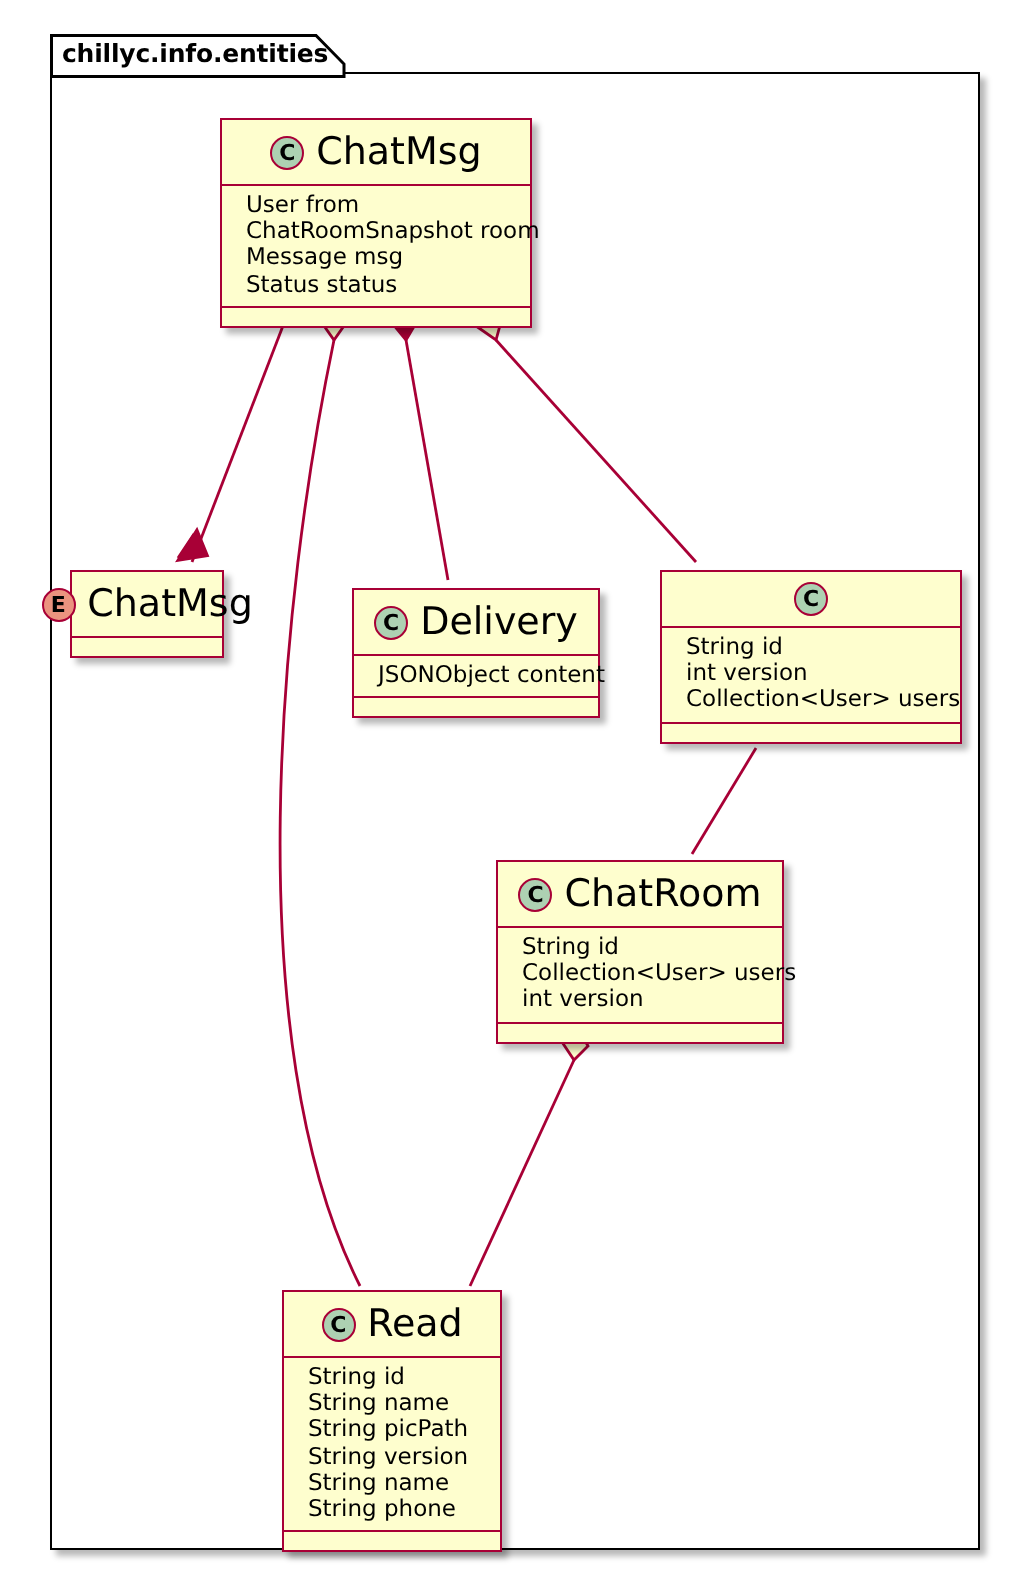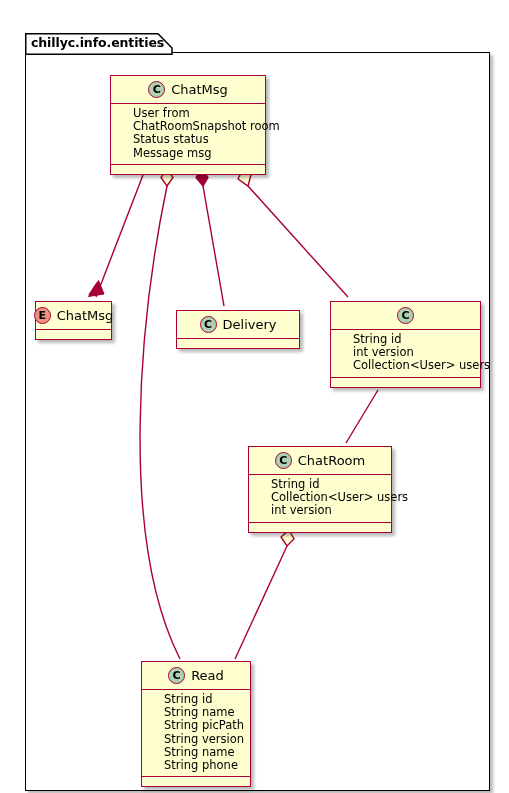--- a/index.html
+++ b/index.html
@@ -11,21 +11,21 @@
     width: 509px;
     height: 793px;
     position: relative;
     font-family: "DejaVu Sans", sans-serif;
     overflow: hidden;
   }
 
   #diagram-root {
     position: absolute;
     left: 0;
-    top: 16px;
+    top: 0;
     width: 509px;
     height: 618px;
   }
 
   
   .package-frame {
     position: absolute;
     left: 25px;
     top: 36px;
     width: 465px;
@@ -76,21 +76,21 @@
   .uml-header {
     display: flex;
     align-items: center;
     justify-content: center;
     gap: 6px;
     padding: 5px 8px 5px 8px;
     border-bottom: 1.5px solid #A80036;
     box-sizing: border-box;
   }
   .uml-name {
-    font-size: 13px;
+    font-size: 19px;
     color: #000000;
     white-space: nowrap;
   }
   .stereo-icon {
     width: 17px;
     height: 17px;
     border-radius: 50%;
     border: 1.3px solid #A80036;
     display: inline-flex;
     align-items: center;
@@ -99,21 +99,21 @@
     font-weight: bold;
     color: #000000;
     box-sizing: border-box;
     flex: 0 0 auto;
     line-height: 1;
   }
   .stereo-icon.class-icon  { background: #ADD1B2; }
   .stereo-icon.enum-icon   { background: #EB937F; }
 
   .uml-attrs {
-    padding: 3px 6px 4px 22px;
+    padding: 3px 6px 4px 12px;
     border-bottom: 1.5px solid #A80036;
     box-sizing: border-box;
   }
   .uml-attr {
     font-size: 11.5px;
     color: #000000;
     line-height: 13.2px;
     white-space: nowrap;
   }
   .uml-methods {
@@ -167,38 +167,41 @@
   </svg>
 
   <div class="uml-class" id="class-chatmsg">
     <div class="uml-header">
       <span class="stereo-icon class-icon">C</span>
       <span class="uml-name">ChatMsg</span>
     </div>
     <div class="uml-attrs">
       <div class="uml-attr">User from</div>
       <div class="uml-attr">ChatRoomSnapshot room</div>
+      <div class="uml-attr">Message msg</div>
       <div class="uml-attr">Status status</div>
-      <div class="uml-attr">Message msg</div>
     </div>
     <div class="uml-methods"></div>
   </div>
 
   <div class="uml-class" id="class-status">
     <div class="uml-header">
       <span class="stereo-icon enum-icon">E</span>
       <span class="uml-name">ChatMsg</span>
     </div>
     <div class="uml-methods"></div>
   </div>
 
   <div class="uml-class" id="class-message">
     <div class="uml-header">
       <span class="stereo-icon class-icon">C</span>
       <span class="uml-name">Delivery</span>
+    </div>
+    <div class="uml-attrs">
+      <div class="uml-attr">JSONObject content</div>
     </div>
     <div class="uml-methods"></div>
   </div>
 
   <div class="uml-class" id="class-chatroomsnapshot">
     <div class="uml-header">
       <span class="stereo-icon class-icon">C</span>
     </div>
     <div class="uml-attrs">
       <div class="uml-attr">String id</div>

